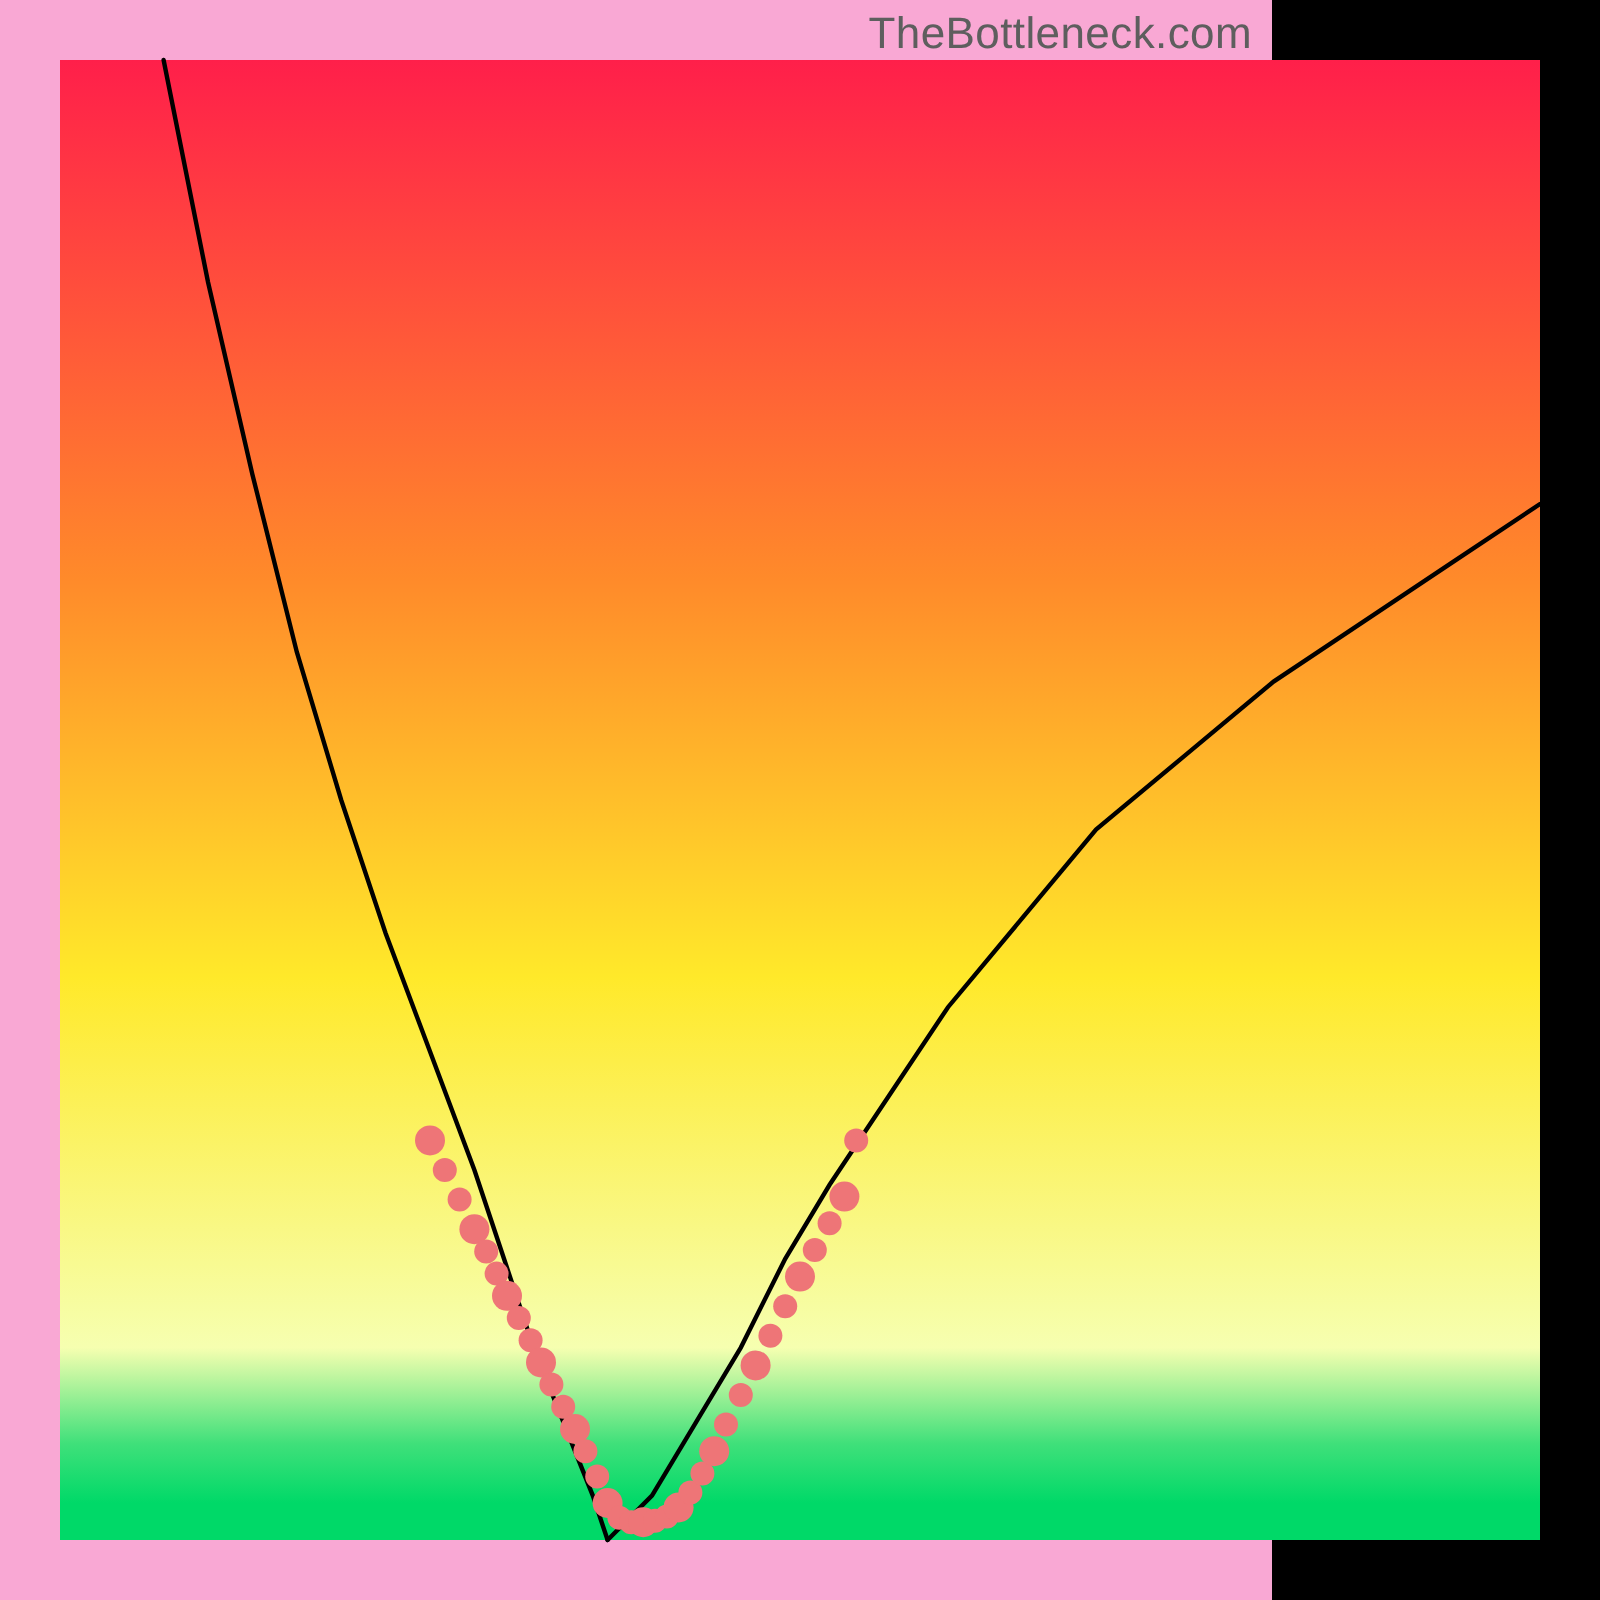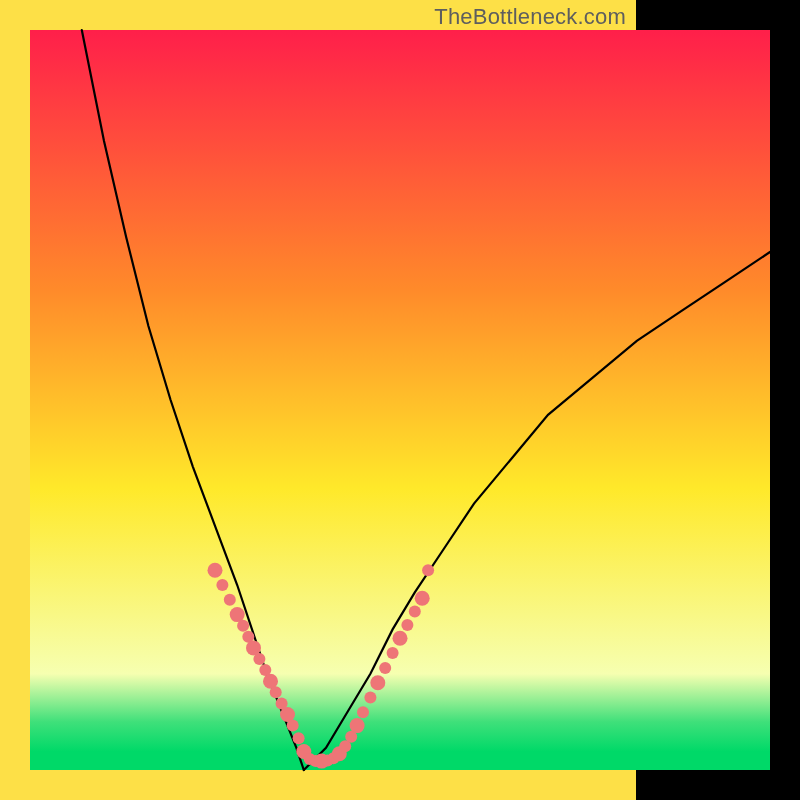--- a/index.html
+++ b/index.html
@@ -8,21 +8,21 @@
     width: 800px;
     height: 800px;
     background: #000;
     overflow: hidden;
     font-family: Arial, Helvetica, sans-serif;
   }
   .stage {
     position: relative;
     width: 636px;
     height: 800px;
-    background: #fde047;
+    background: #f9a8d4;
   }
   .watermark {
     position: absolute;
     top: 4px;
     right: 10px;
     color: #5e5e5e;
     font-size: 22px;
     font-weight: 400;
     letter-spacing: 0.2px;
     z-index: 10;

